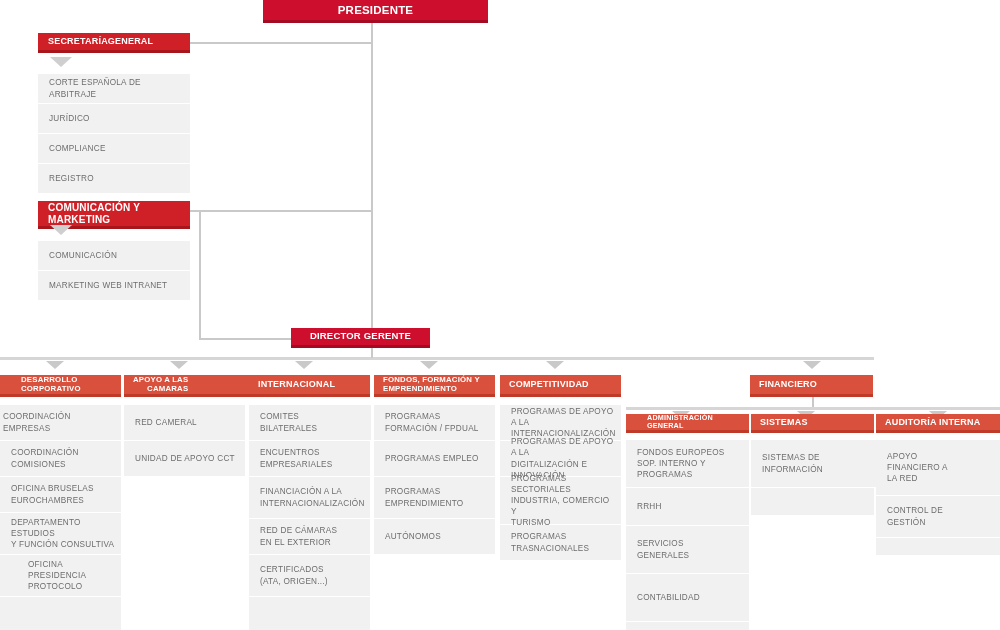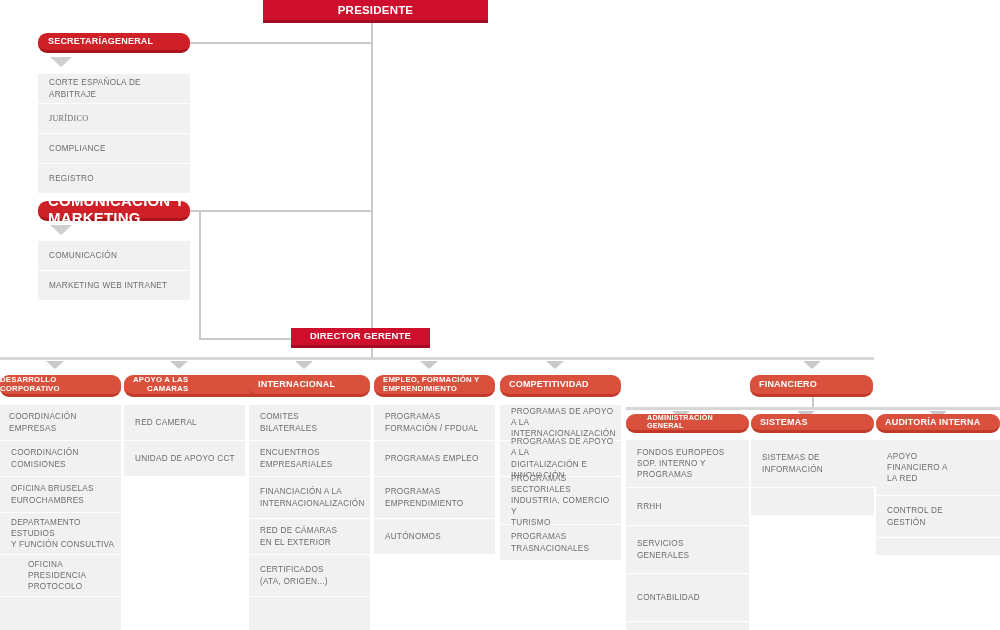--- a/index.html
+++ b/index.html
@@ -48,21 +48,21 @@
   }
   .bar-vermilion{
     background:#d9503c;
     border-bottom:3px solid #bf3a28;
   }
   .bar-crimson2{
     background:#cf2027;
     border-bottom:3px solid #a8161c;
   }
   .bar-center{justify-content:center;}
-  .bar-left{justify-content:flex-start;border-radius:9px;}
+  .bar-left{justify-content:flex-start;}
 
   .bar-title{
     white-space:pre-line;
     line-height:1.12;
   }
 
   
   .cell{
     position:absolute;
     box-sizing:border-box;
@@ -91,76 +91,76 @@
     </div>
     <div class="line" style="left: 371px; top: 23px; width: 2px; height: 315px;"></div>
     <div class="bar bar-crimson2 bar-left" style="left: 38px; top: 33px; width: 152px; height: 20px; font-size: 9px; padding-left: 10px;">
       <span class="bar-title">SECRETARÍAGENERAL</span>
     </div>
     <div class="line" style="left: 190px; top: 42px; width: 182px; height: 2px;"></div>
     <div class="tri tri-lg" style="left: 50px; top: 57px;"></div>
     <div class="cell" style="left: 38px; top: 74px; width: 152px; height: 30px; font-size: 8.2px; padding-left: 11px;">
       <span>CORTE ESPAÑOLA DE ARBITRAJE</span>
     </div>
-    <div class="cell" style="left: 38px; top: 104px; width: 152px; height: 30px; font-size: 8.2px; padding-left: 11px; font-family: Liberation Serif, serif;">
+    <div class="cell" style="left: 38px; top: 104px; width: 152px; height: 30px; font-size: 8.2px; padding-left: 11px;">
       <span>JURÍDICO</span>
     </div>
     <div class="cell" style="left: 38px; top: 134px; width: 152px; height: 30px; font-size: 8.2px; padding-left: 11px;">
       <span>COMPLIANCE</span>
     </div>
     <div class="cell" style="left: 38px; top: 164px; width: 152px; height: 30px; font-size: 8.2px; padding-left: 11px;">
       <span>REGISTRO</span>
     </div>
-    <div class="bar bar-crimson2 bar-left" style="left: 38px; top: 201px; width: 152px; height: 20px; font-size: 15px; padding-left: 10px;">
+    <div class="bar bar-crimson2 bar-left" style="left: 38px; top: 201px; width: 152px; height: 28px; font-size: 10px; padding-left: 10px;">
       <span class="bar-title">COMUNICACIÓN Y MARKETING</span>
     </div>
     <div class="line" style="left: 190px; top: 210px; width: 182px; height: 2px;"></div>
     <div class="tri tri-lg" style="left: 50px; top: 225px;"></div>
     <div class="cell" style="left: 38px; top: 241px; width: 152px; height: 30px; font-size: 8.2px; ">
       <span>COMUNICACIÓN</span>
     </div>
     <div class="cell" style="left: 38px; top: 271px; width: 152px; height: 30px; font-size: 8.2px; padding-left: 11px;">
       <span>MARKETING WEB INTRANET</span>
     </div>
     <div class="line" style="left: 199px; top: 212px; width: 2px; height: 128px;"></div>
     <div class="line" style="left: 199px; top: 338px; width: 93px; height: 2px;"></div>
     <div class="bar bar-crimson bar-center" style="left: 291px; top: 328px; width: 139px; height: 20px; font-size: 9.5px; padding-left: 0px;">
       <span class="bar-title">DIRECTOR GERENTE</span>
     </div>
     <div class="bus" style="left: 0px; top: 357px; width: 874px;"></div>
     <div class="line" style="left: 371px; top: 348px; width: 2px; height: 10px;"></div>
     <div class="tri" style="left: 46px; top: 361px;"></div>
-    <div class="bar bar-vermilion bar-left" style="left: 0px; top: 375px; width: 121px; height: 22px; font-size: 7.8px; padding-left: 0;">
+    <div class="bar bar-vermilion bar-left" style="left: 0px; top: 375px; width: 121px; height: 22px; font-size: 7.8px; padding-left: 21px;">
       <span class="bar-title">DESARROLLO
 CORPORATIVO</span>
     </div>
     <div class="tri" style="left: 170px; top: 361px;"></div>
     <div class="bar bar-vermilion bar-left" style="left: 124px; top: 375px; width: 142px; height: 22px; font-size: 7.8px; padding-left: 9px; text-align: right;">
       <span class="bar-title">APOYO A LAS
 CAMARAS</span>
     </div>
     <div class="tri" style="left: 295px; top: 361px;"></div>
     <div class="bar bar-vermilion bar-left" style="left: 249px; top: 375px; width: 121px; height: 22px; font-size: 9px; padding-left: 9px;">
       <span class="bar-title">INTERNACIONAL</span>
     </div>
     <div class="tri" style="left: 420px; top: 361px;"></div>
     <div class="bar bar-vermilion bar-left" style="left: 374px; top: 375px; width: 121px; height: 22px; font-size: 7.8px; padding-left: 9px;">
-      <span class="bar-title">EMPLEO, FORMACIÓN Y
+      <span class="bar-title">FONDOS, FORMACIÓN Y
 EMPRENDIMIENTO</span>
     </div>
     <div class="tri" style="left: 546px; top: 361px;"></div>
     <div class="bar bar-vermilion bar-left" style="left: 500px; top: 375px; width: 121px; height: 22px; font-size: 9px; padding-left: 9px;">
       <span class="bar-title">COMPETITIVIDAD</span>
     </div>
     <div class="colbg" style="left: 0px; top: 405px; width: 121px; height: 225px;"></div>
     <div class="colbg" style="left: 124px; top: 405px; width: 121px; height: 225px;"></div>
     <div class="colbg" style="left: 249px; top: 405px; width: 121px; height: 225px;"></div>
     <div class="colbg" style="left: 374px; top: 405px; width: 121px; height: 225px;"></div>
     <div class="colbg" style="left: 500px; top: 405px; width: 121px; height: 225px;"></div>
-    <div class="cell" style="left: 0px; top: 405px; width: 121px; height: 36px; font-size: 8.2px; padding-left: 9px;">
+    <div class="cell" style="left: 0px; top: 405px; width: 121px; height: 36px; font-size: 8.2px; padding-left: 3px;">
       <span>COORDINACIÓN EMPRESAS</span>
     </div>
     <div class="cell" style="left: 0px; top: 441px; width: 121px; height: 36px; font-size: 8.2px; padding-left: 11px;">
       <span>COORDINACIÓN COMISIONES</span>
     </div>
     <div class="cell" style="left: 0px; top: 477px; width: 121px; height: 36px; font-size: 8.2px; padding-left: 11px;">
       <span>OFICINA BRUSELAS
 EUROCHAMBRES</span>
     </div>
     <div class="cell" style="left: 0px; top: 513px; width: 121px; height: 42px; font-size: 8.2px; padding-left: 11px;">

